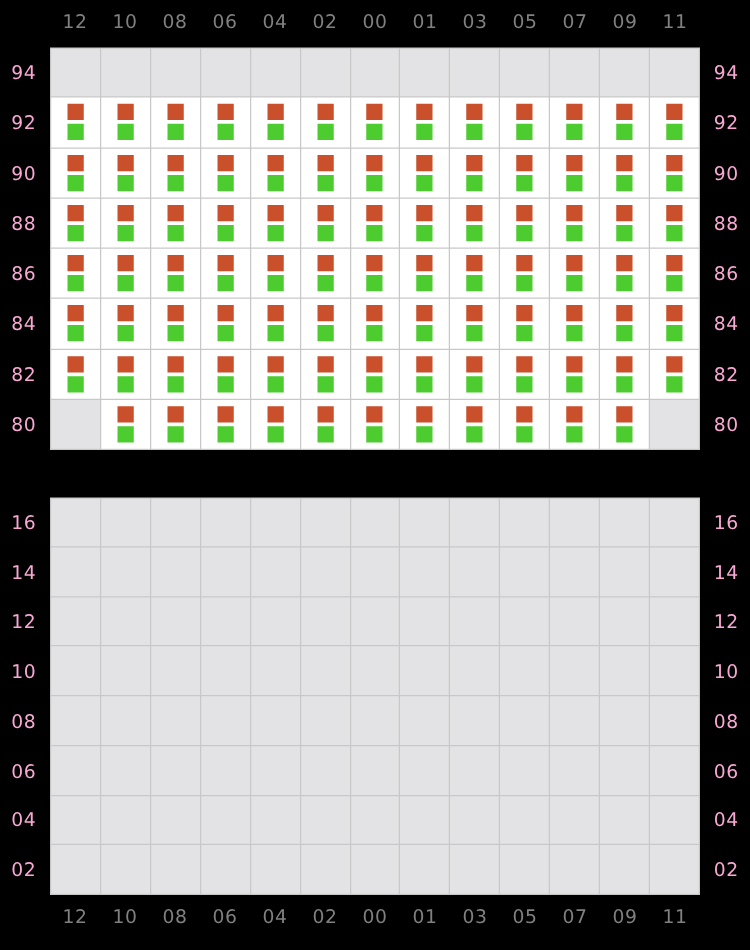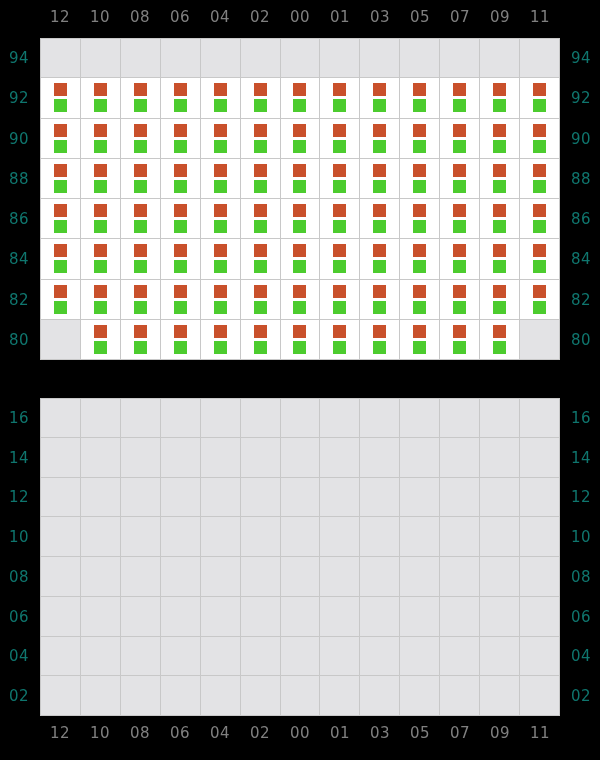--- a/index.html
+++ b/index.html
@@ -50,21 +50,21 @@
     width: 40px;
     display: flex;
     flex-direction: column;
   }
   .row-axis .row-tick {
     flex: 1 1 0;
     display: flex;
     align-items: center;
     font-size: 15px;
     letter-spacing: 0.5px;
-    color: #0f766e;
+    color: #f9a8d4;
   }
   .row-axis.left .row-tick  { justify-content: center; padding-right: 2px; }
   .row-axis.right .row-tick { justify-content: center; padding-left: 2px; }
 
   
   .grid {
     position: absolute;
     left: 40px;
     width: 520px;
     background: #c8c8c8;

